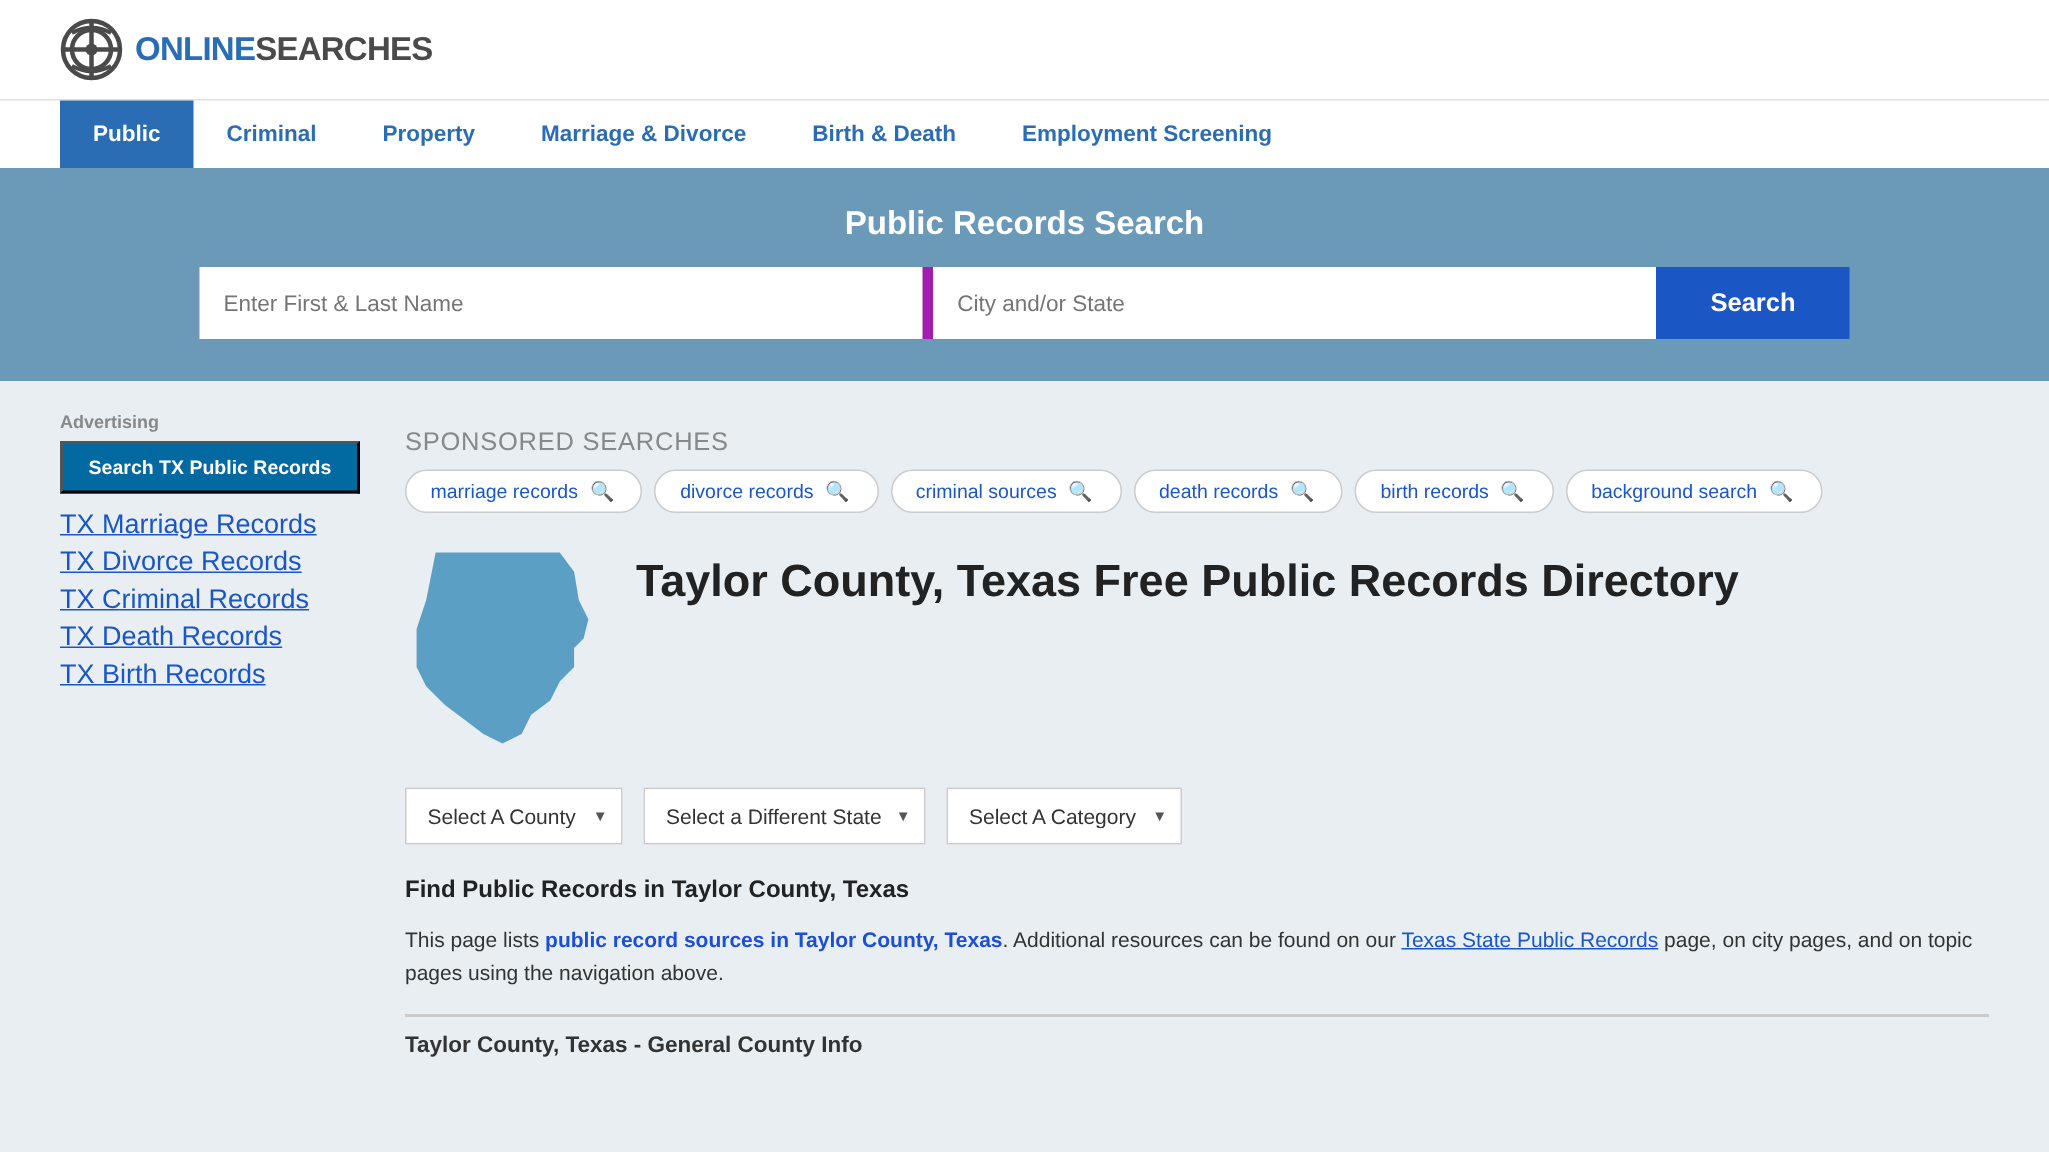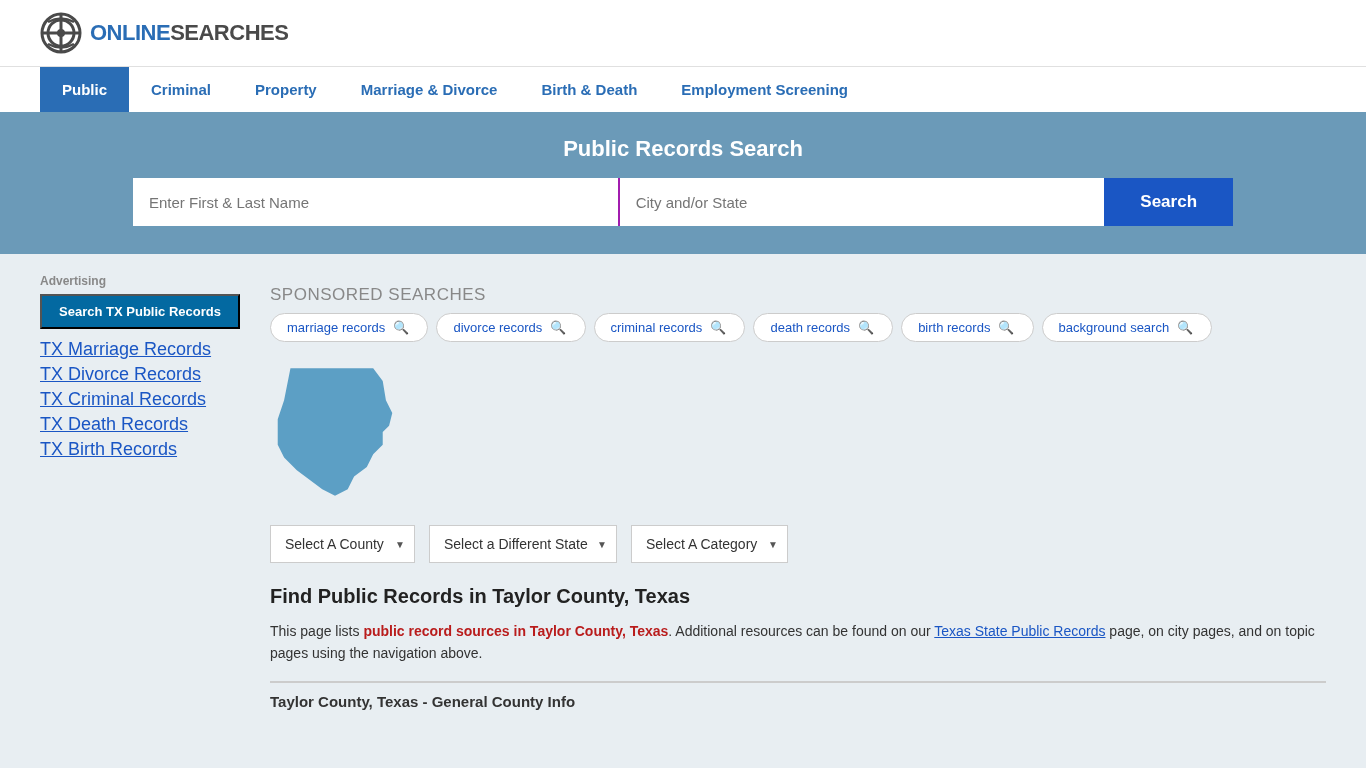--- a/index.html
+++ b/index.html
@@ -15,21 +15,21 @@
     
     .nav { background: #fff; border-top: 1px solid #e0e0e0; display: flex; padding: 0 40px; }
     .nav-item { padding: 14px 22px; font-size: 15px; font-weight: 600; color: #2a6db5; cursor: pointer; border-bottom: none; text-decoration: none; }
     .nav-item.active { background: #2a6db5; color: #fff; }
 
     
     .search-banner { background: #6b9ab8; padding: 24px 40px 28px; }
     .search-banner h2 { text-align: center; color: #fff; font-size: 22px; font-weight: 700; margin-bottom: 16px; }
     .search-row { display: flex; gap: 0; max-width: 1100px; margin: 0 auto; }
     .search-input { flex: 1; padding: 14px 16px; font-size: 15px; border: none; outline: none; color: #999; }
-    .search-input:first-child { border-right: 2px solid #a21caf; }
+    .search-input:first-child { border-right: 7px solid #a21caf; }
     .search-btn { background: #1a56c4; color: #fff; border: none; padding: 14px 36px; font-size: 17px; font-weight: 700; cursor: pointer; white-space: nowrap; }
 
     
     .main { display: flex; gap: 0; padding: 0 40px; margin-top: 20px; max-width: 1366px; }
 
     
     .sidebar { width: 200px; flex-shrink: 0; margin-right: 30px; }
     .sidebar-ad-label { font-size: 12px; color: #888; font-weight: 700; margin-bottom: 6px; }
     .sidebar-ad-btn { background: #0369a1; color: #fff; padding: 8px 12px; font-size: 13px; font-weight: 700; cursor: pointer; display: block; width: 100%; text-align: center; margin-bottom: 10px; }
     .sidebar-links { list-style: none; }
@@ -50,24 +50,24 @@
     .texas-map { width: 130px; flex-shrink: 0; }
     .county-title { font-size: 30px; font-weight: 900; color: #222; line-height: 1.2; margin-top: 8px; }
 
     
     .dropdowns-row { display: flex; gap: 14px; margin-bottom: 22px; }
     .dropdown-select { padding: 10px 14px; border: 1px solid #ccc; background: #fff; font-size: 14px; color: #333; cursor: pointer; appearance: none; -webkit-appearance: none; padding-right: 28px; position: relative; }
     .dropdown-wrap { position: relative; display: inline-flex; align-items: center; }
     .dropdown-wrap::after { content: '▼'; position: absolute; right: 10px; font-size: 10px; color: #555; pointer-events: none; }
 
     
-    .find-title { font-size: 20px; font-weight: 800; color: #222; margin-bottom: 12px; }
+    .find-title { font-size: 16px; font-weight: 800; color: #222; margin-bottom: 12px; }
     .find-desc { font-size: 14px; color: #333; line-height: 1.6; margin-bottom: 16px; }
     .find-desc a { color: #1a56c4; }
-    .find-desc strong { color: #b91c1c; }
+    .find-desc strong { color: #1d4ed8; }
 
     
     .general-info-header { font-size: 15px; font-weight: 700; color: #333; border-top: 2px solid #ccc; padding-top: 10px; }
 
     
     .texas-svg { fill: #5c9fc5; }
   </style>
 </head>
 <body>
 
@@ -126,21 +126,21 @@
     <div class="search-tags">
       <div class="search-tag">
         <span>marriage records</span>
         <span class="tag-search-icon">🔍</span>
       </div>
       <div class="search-tag">
         <span>divorce records</span>
         <span class="tag-search-icon">🔍</span>
       </div>
       <div class="search-tag">
-        <span>criminal records</span>
+        <span>criminal sources</span>
         <span class="tag-search-icon">🔍</span>
       </div>
       <div class="search-tag">
         <span>death records</span>
         <span class="tag-search-icon">🔍</span>
       </div>
       <div class="search-tag">
         <span>birth records</span>
         <span class="tag-search-icon">🔍</span>
       </div>
@@ -172,20 +172,21 @@
             L 40 170
             L 20 150
             L 10 130
             L 10 90
             L 20 60
             L 25 35
             Z
           "></path>
         </svg>
       </div>
+      <h1 class="county-title">Taylor County, Texas Free Public Records Directory</h1>
     </div>
 
     <div class="dropdowns-row">
       <div class="dropdown-wrap">
         <select class="dropdown-select">
           <option>Select A County</option>
         </select>
       </div>
       <div class="dropdown-wrap">
         <select class="dropdown-select">

